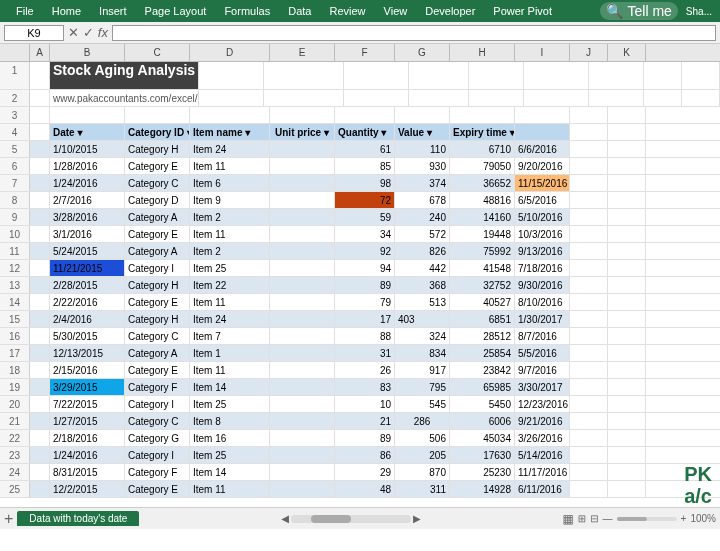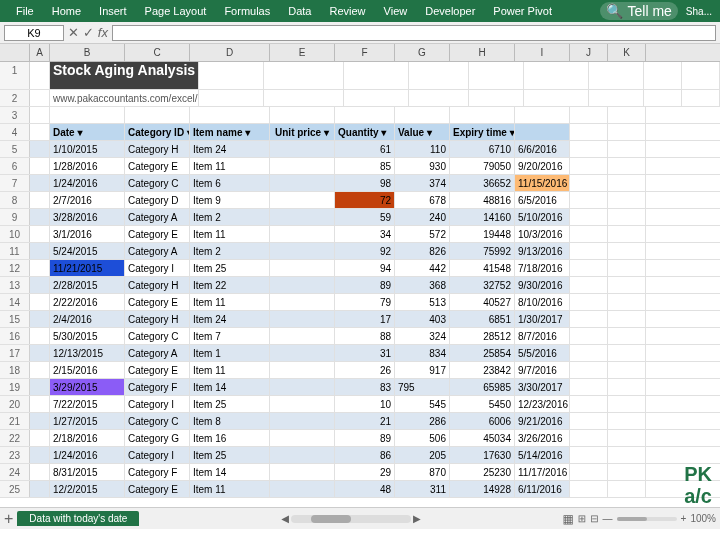--- a/index.html
+++ b/index.html
@@ -381,21 +381,21 @@
           <div class="cell" style="width: 38px; min-width: 38px;"></div>
         </div>
         <div class="sheet-row">
           <div class="row-num">15</div>
           <div class="cell" style="width: 20px; min-width: 20px; background: rgb(220, 230, 241);"></div>
           <div class="cell" style="width: 75px; min-width: 75px; background: rgb(220, 230, 241);">2/4/2016</div>
           <div class="cell" style="width: 65px; min-width: 65px; background: rgb(220, 230, 241);">Category H</div>
           <div class="cell" style="width: 80px; min-width: 80px; background: rgb(220, 230, 241);">Item 24</div>
           <div class="cell" style="width: 65px; min-width: 65px; background: rgb(220, 230, 241);"></div>
           <div class="cell" style="width: 60px; min-width: 60px; background: rgb(220, 230, 241); text-align: right;">17</div>
-          <div class="cell" style="width: 55px; min-width: 55px; background: rgb(220, 230, 241); text-align: right;">403</div>
+          <div class="cell" style="width: 55px; min-width: 55px; background: rgb(220, 230, 241); text-align: left;">403</div>
           <div class="cell" style="width: 65px; min-width: 65px; background: rgb(220, 230, 241); text-align: right;">6851</div>
           <div class="cell" style="width: 55px; min-width: 55px; background: rgb(220, 230, 241);">1/30/2017</div>
           <div class="cell" style="width: 38px; min-width: 38px;"></div>
           <div class="cell" style="width: 38px; min-width: 38px;"></div>
         </div>
         <div class="sheet-row">
           <div class="row-num">16</div>
           <div class="cell" style="width: 20px; min-width: 20px; background: rgb(255, 255, 255);"></div>
           <div class="cell" style="width: 75px; min-width: 75px; background: rgb(255, 255, 255);">5/30/2015</div>
           <div class="cell" style="width: 65px; min-width: 65px; background: rgb(255, 255, 255);">Category C</div>
@@ -432,26 +432,26 @@
           <div class="cell" style="width: 60px; min-width: 60px; background: rgb(255, 255, 255); text-align: right;">26</div>
           <div class="cell" style="width: 55px; min-width: 55px; background: rgb(255, 255, 255); text-align: right;">917</div>
           <div class="cell" style="width: 65px; min-width: 65px; background: rgb(255, 255, 255); text-align: right;">23842</div>
           <div class="cell" style="width: 55px; min-width: 55px; background: rgb(255, 255, 255);">9/7/2016</div>
           <div class="cell" style="width: 38px; min-width: 38px;"></div>
           <div class="cell" style="width: 38px; min-width: 38px;"></div>
         </div>
         <div class="sheet-row">
           <div class="row-num">19</div>
           <div class="cell" style="width: 20px; min-width: 20px; background: rgb(220, 230, 241);"></div>
-          <div class="cell" style="width: 75px; min-width: 75px; background: #8b5cf6;">3/29/2015</div>
+          <div class="cell" style="width: 75px; min-width: 75px; background: #0ea5e9;">3/29/2015</div>
           <div class="cell" style="width: 65px; min-width: 65px; background: rgb(220, 230, 241);">Category F</div>
           <div class="cell" style="width: 80px; min-width: 80px; background: rgb(220, 230, 241);">Item 14</div>
           <div class="cell" style="width: 65px; min-width: 65px; background: rgb(220, 230, 241);"></div>
           <div class="cell" style="width: 60px; min-width: 60px; background: rgb(220, 230, 241); text-align: right;">83</div>
-          <div class="cell" style="width: 55px; min-width: 55px; background: rgb(220, 230, 241); text-align: left;">795</div>
+          <div class="cell" style="width: 55px; min-width: 55px; background: rgb(220, 230, 241); text-align: right;">795</div>
           <div class="cell" style="width: 65px; min-width: 65px; background: rgb(220, 230, 241); text-align: right;">65985</div>
           <div class="cell" style="width: 55px; min-width: 55px; background: rgb(220, 230, 241);">3/30/2017</div>
           <div class="cell" style="width: 38px; min-width: 38px;"></div>
           <div class="cell" style="width: 38px; min-width: 38px;"></div>
         </div>
         <div class="sheet-row">
           <div class="row-num">20</div>
           <div class="cell" style="width: 20px; min-width: 20px; background: rgb(255, 255, 255);"></div>
           <div class="cell" style="width: 75px; min-width: 75px; background: rgb(255, 255, 255);">7/22/2015</div>
           <div class="cell" style="width: 65px; min-width: 65px; background: rgb(255, 255, 255);">Category I</div>
@@ -465,21 +465,21 @@
           <div class="cell" style="width: 38px; min-width: 38px;"></div>
         </div>
         <div class="sheet-row">
           <div class="row-num">21</div>
           <div class="cell" style="width: 20px; min-width: 20px; background: rgb(220, 230, 241);"></div>
           <div class="cell" style="width: 75px; min-width: 75px; background: rgb(220, 230, 241);">1/27/2015</div>
           <div class="cell" style="width: 65px; min-width: 65px; background: rgb(220, 230, 241);">Category C</div>
           <div class="cell" style="width: 80px; min-width: 80px; background: rgb(220, 230, 241);">Item 8</div>
           <div class="cell" style="width: 65px; min-width: 65px; background: rgb(220, 230, 241);"></div>
           <div class="cell" style="width: 60px; min-width: 60px; background: rgb(220, 230, 241); text-align: right;">21</div>
-          <div class="cell" style="width: 55px; min-width: 55px; background: rgb(220, 230, 241); text-align: right;">286</div>
+          <div class="cell" style="width: 55px; min-width: 55px; background: rgb(220, 230, 241); text-align: center;">286</div>
           <div class="cell" style="width: 65px; min-width: 65px; background: rgb(220, 230, 241); text-align: right;">6006</div>
           <div class="cell" style="width: 55px; min-width: 55px; background: rgb(220, 230, 241);">9/21/2016</div>
           <div class="cell" style="width: 38px; min-width: 38px;"></div>
           <div class="cell" style="width: 38px; min-width: 38px;"></div>
         </div>
         <div class="sheet-row">
           <div class="row-num">22</div>
           <div class="cell" style="width: 20px; min-width: 20px; background: rgb(255, 255, 255);"></div>
           <div class="cell" style="width: 75px; min-width: 75px; background: rgb(255, 255, 255);">2/18/2016</div>
           <div class="cell" style="width: 65px; min-width: 65px; background: rgb(255, 255, 255);">Category G</div>

